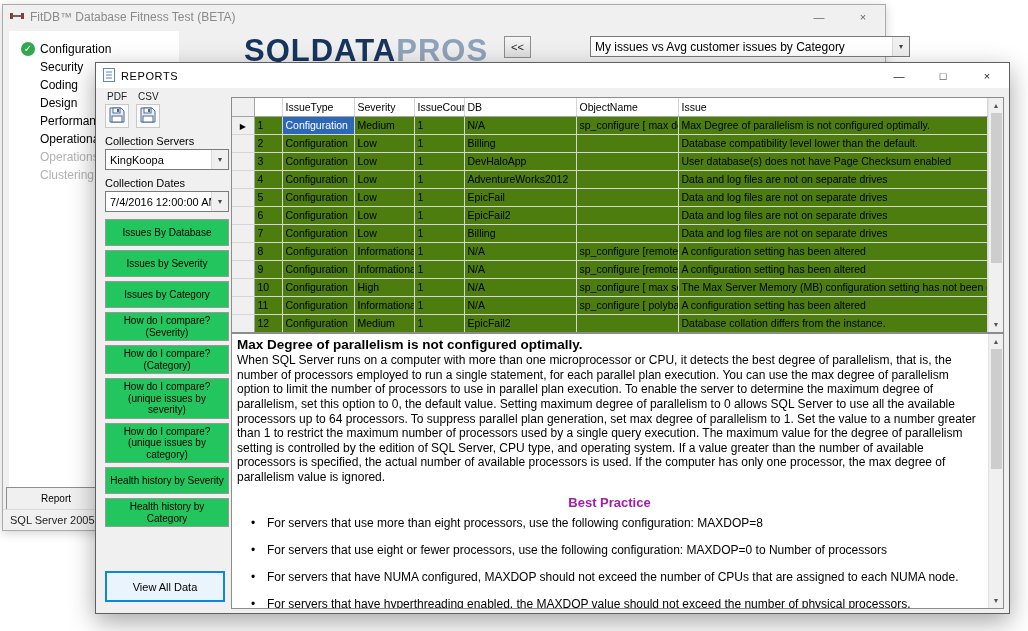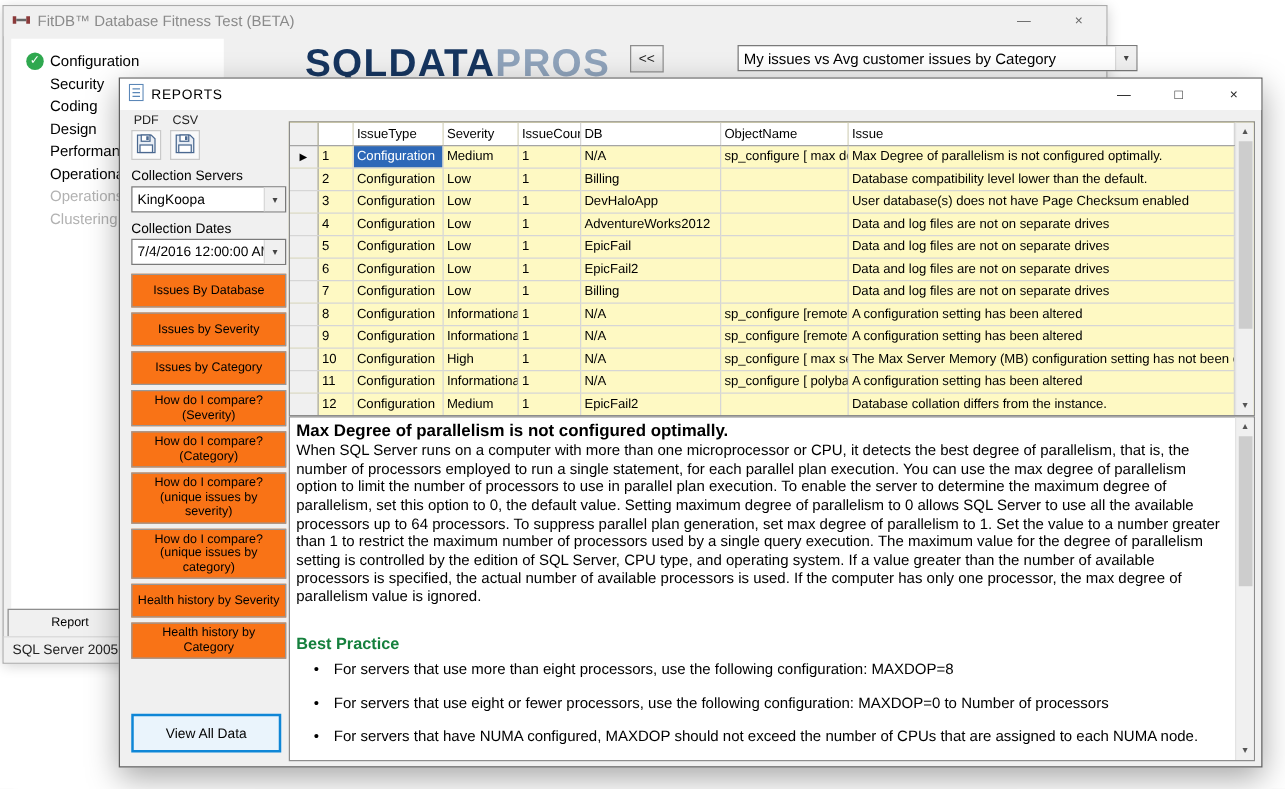--- a/index.html
+++ b/index.html
@@ -41,25 +41,25 @@
 
   .rep-toolbar { position:absolute; left:9px; top:28px; display:flex; gap:7px; }
   .tool-group { display:flex; flex-direction:column; align-items:flex-start; }
   .tool-label { font-size:10px; color:#222; margin:0 0 2px 2px;text-align:center; }
   .tool-btn { width:24px; height:24px; background:#fafafa; border:1px solid #c9c9c9; display:flex; align-items:center; justify-content:center; padding:0; }
 
   .left-panel { position:absolute; left:9px; top:72px; width:124px; }
   .filter-label { font-size:11px; color:#000; margin-bottom:2px; }
   .combo { height:21px; font-size:11px; margin-bottom:7px; }
   .panel-buttons { margin-top:7px; }
-  .panel-btn { display:block; width:124px; min-height:27px; margin-bottom:4px; background:#f97316; border:1px solid #989898; font-family:inherit; font-size:10px; line-height:1.15; color:#000; padding:2px 3px; }
+  .panel-btn { display:block; width:124px; min-height:27px; margin-bottom:4px; background:#22c55e; border:1px solid #989898; font-family:inherit; font-size:10px; line-height:1.15; color:#000; padding:2px 3px; }
   .view-all-btn { position:absolute; left:9px; top:508px; width:120px; height:31px; background:#eaf4fc; border:2px solid #0f86d6; font-family:inherit; font-size:11px; color:#000; }
 
   
-  .grid { position:absolute; left:135px; top:34px; width:773px; height:236px; background:#fef9c3; border:1px solid #8c8c8c; display:flex; overflow:hidden; }
+  .grid { position:absolute; left:135px; top:34px; width:773px; height:236px; background:#4d7c0f; border:1px solid #8c8c8c; display:flex; overflow:hidden; }
   .grid-table { border-collapse:collapse; table-layout:fixed; width:757px; align-self:flex-start; }
   .grid-table th, .grid-table td { height:18px; border-right:1px solid #d6d6d6; border-bottom:1px solid #d6d6d6; padding:0 3px; font-weight:normal; text-align:left; font-size:10.5px; white-space:nowrap; overflow:hidden; color:#000; }
   .grid-table thead th { background:#fff; border-bottom:1px solid #a5a5a5; }
   .grid-table .c-sel { background:#f0f0f0; border-right:1px solid #a5a5a5; padding:0; text-align:center; }
   .row-arrow { visibility:hidden; font-size:8px; color:#000; }
   .grid-row.current .row-arrow { visibility:visible; }
   .grid-row.current td.c-type { background:#2d68b8; color:#fff; }
 
   
   .vscroll { width:15px; margin-left:auto; background:#f0f0f0; border-left:1px solid #e3e3e3; display:flex; flex-direction:column; align-items:center; flex:0 0 15px; }
@@ -67,21 +67,21 @@
   .sb-btn.bottom { margin-top:auto; }
   .sb-thumb { width:11px; background:#cdcdcd; }
   .grid .sb-thumb { height:150px; }
   .detail .sb-thumb { height:120px; }
 
   
   .detail { position:absolute; left:135px; top:270px; width:773px; height:276px; background:#fff; border:1px solid #8c8c8c; display:flex; overflow:hidden; }
   .detail-content { flex:1; padding:3px 6px 0 5px; overflow:hidden; }
   .detail-content h2 { font-size:13.5px; margin:0 0 1px; color:#000; }
   .detail-content p { font-size:12px; line-height:1.22; color:#000; }
-  .detail-content h3 { font-size:13px; margin:22px 0 6px; color:#15803d; }
+  .detail-content h3 { font-size:13px; margin:10px 0 6px; color:#a21caf;text-align:center; }
   .bp-list { list-style:none; }
   .bp-item { font-size:12px; margin-bottom:13px; padding-left:30px; position:relative; color:#000; }
   .bp-item::before { content:"\2022"; position:absolute; left:14px; }
 </style>
 </head>
 <body>
 
 <div class="desktop">
 
   <section class="win main-win">

